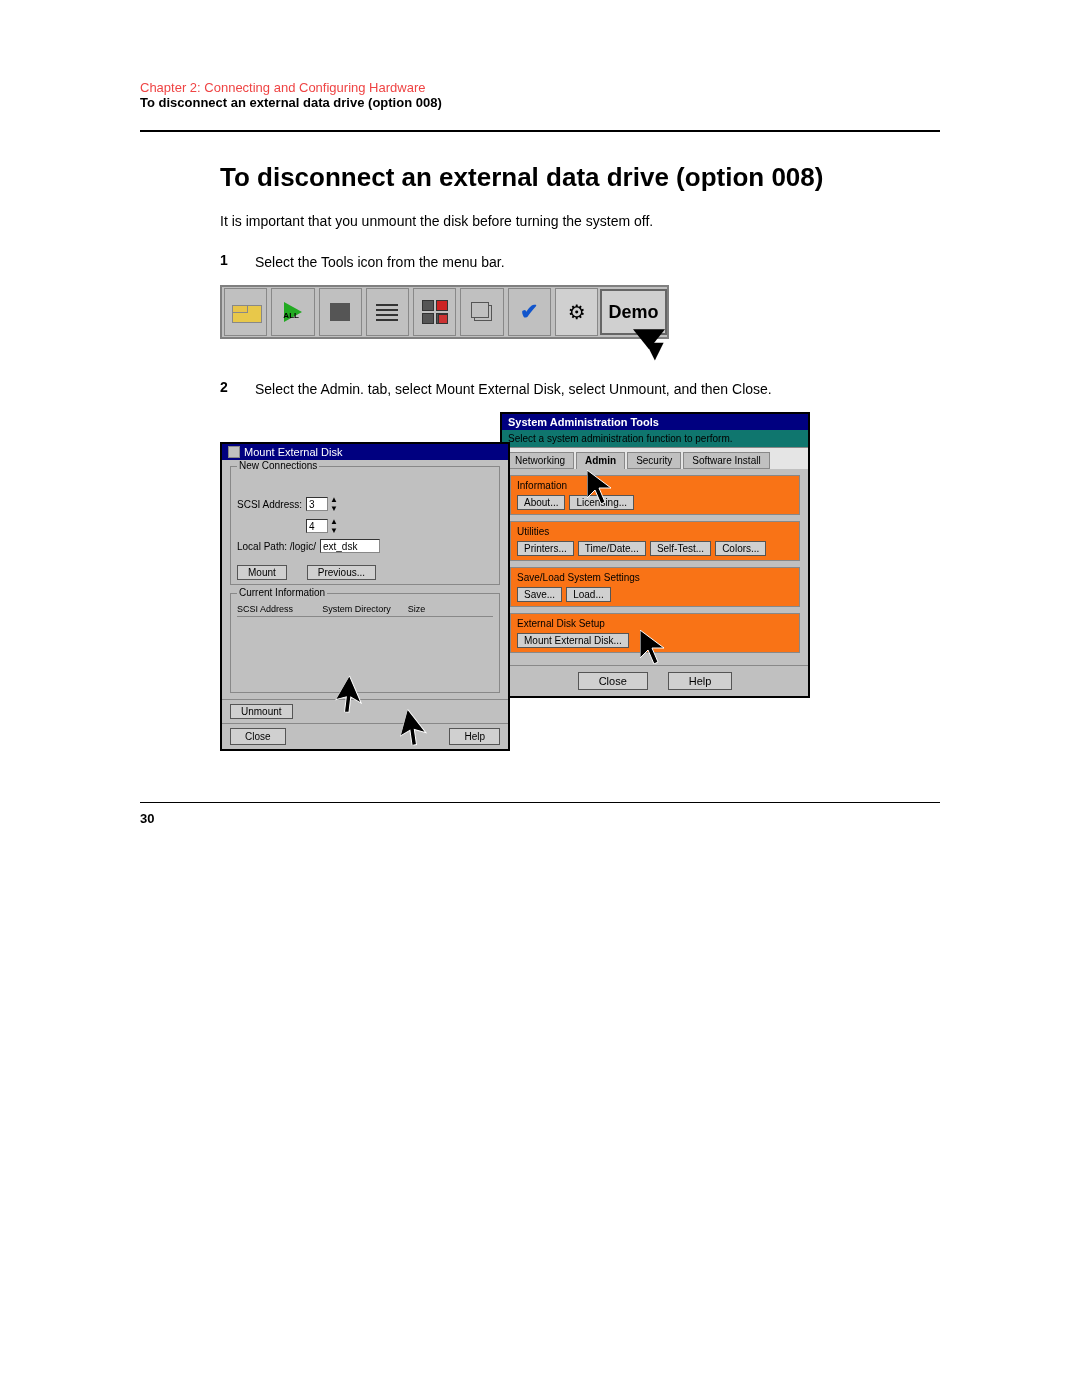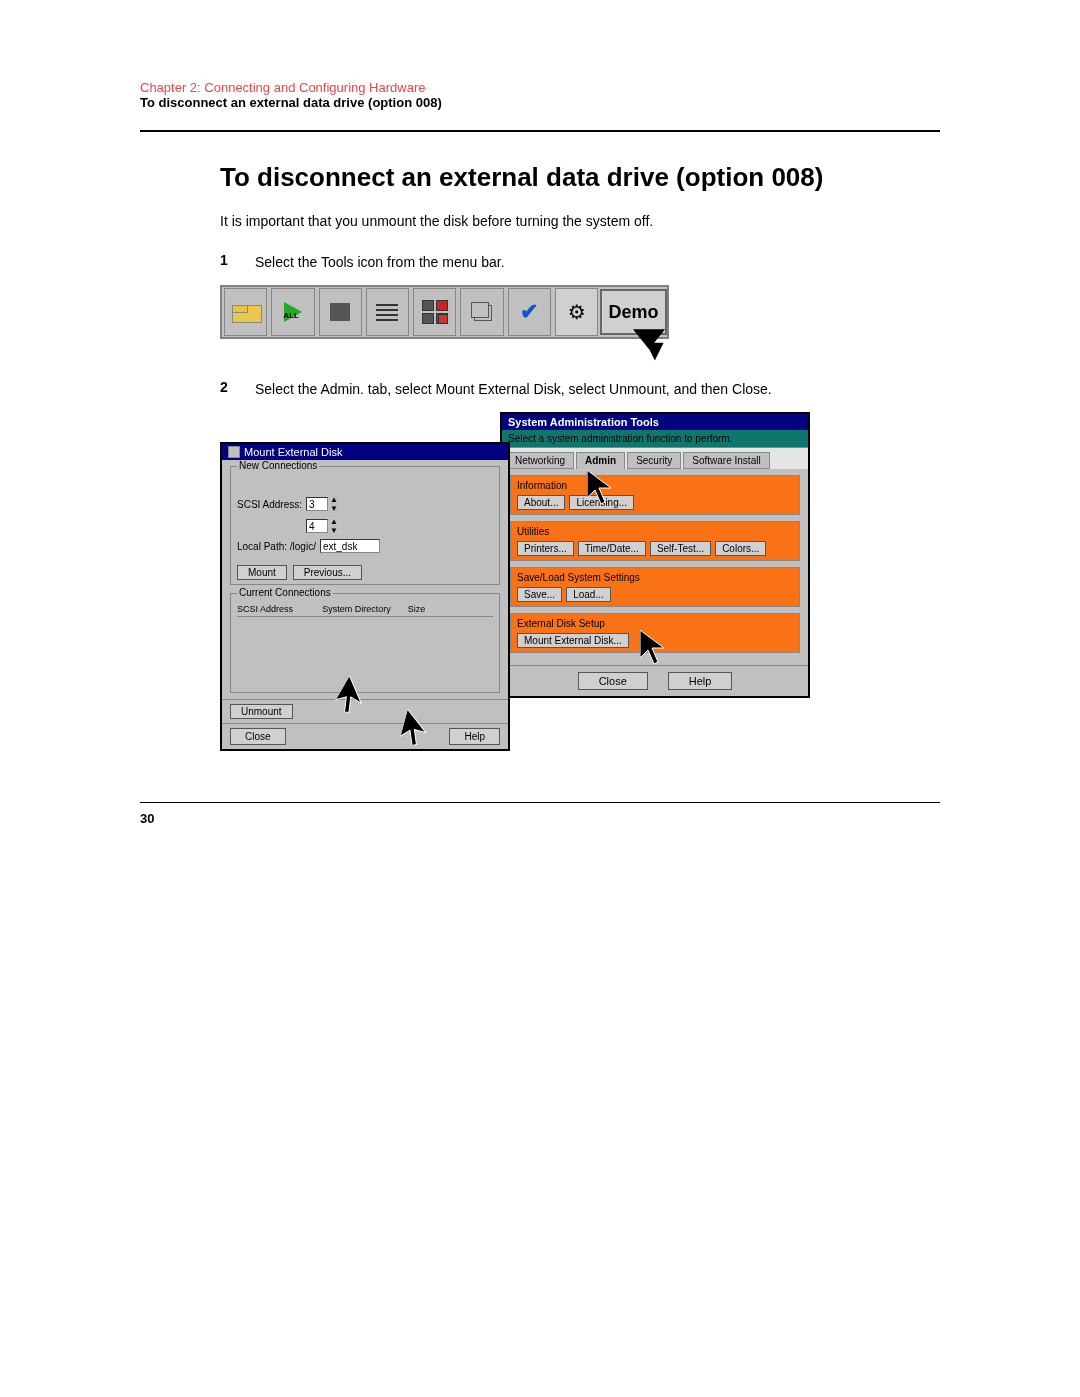--- a/index.html
+++ b/index.html
@@ -301,21 +301,21 @@
       border: 1px inset #888;
       background: #ffffff;
       width: 60px;
       height: 14px;
       font-size: 10px;
       padding: 0 2px;
     }
 
     .mount-btn-row {
       display: flex;
-      gap: 6px;
+      gap: 20px;
       margin-top: 12px;
     }
 
     .mount-btn {
       padding: 1px 10px;
       border: 1px solid #555;
       background: #d0d0d0;
       font-size: 10px;
       cursor: pointer;
     }
@@ -669,21 +669,21 @@
                 <span style="font-size:10px; margin-right:4px;">Local Path: /logic/</span>
                 <input class="mount-input-wide" value="ext_dsk" readonly="" style="">
               </div>
               <div class="mount-btn-row">
                 <button class="mount-btn">Mount</button>
                 <button class="mount-btn">Previous...</button>
               </div>
             </div>
 
             <div class="mount-group" style="padding-top:10px; height:100px; margin-bottom:0;">
-              <span class="mount-group-label">Current Connections</span>
+              <span class="mount-group-label">Current Information</span>
               <div class="mount-table-header">
                 <span class="mount-table-col">SCSI Address</span>
                 <span class="mount-table-col">System Directory</span>
                 <span class="mount-table-col">Size</span>
               </div>
             </div>
           </div>
 
           <div class="unmount-btn-row">
             <button class="mount-btn">Unmount</button>

